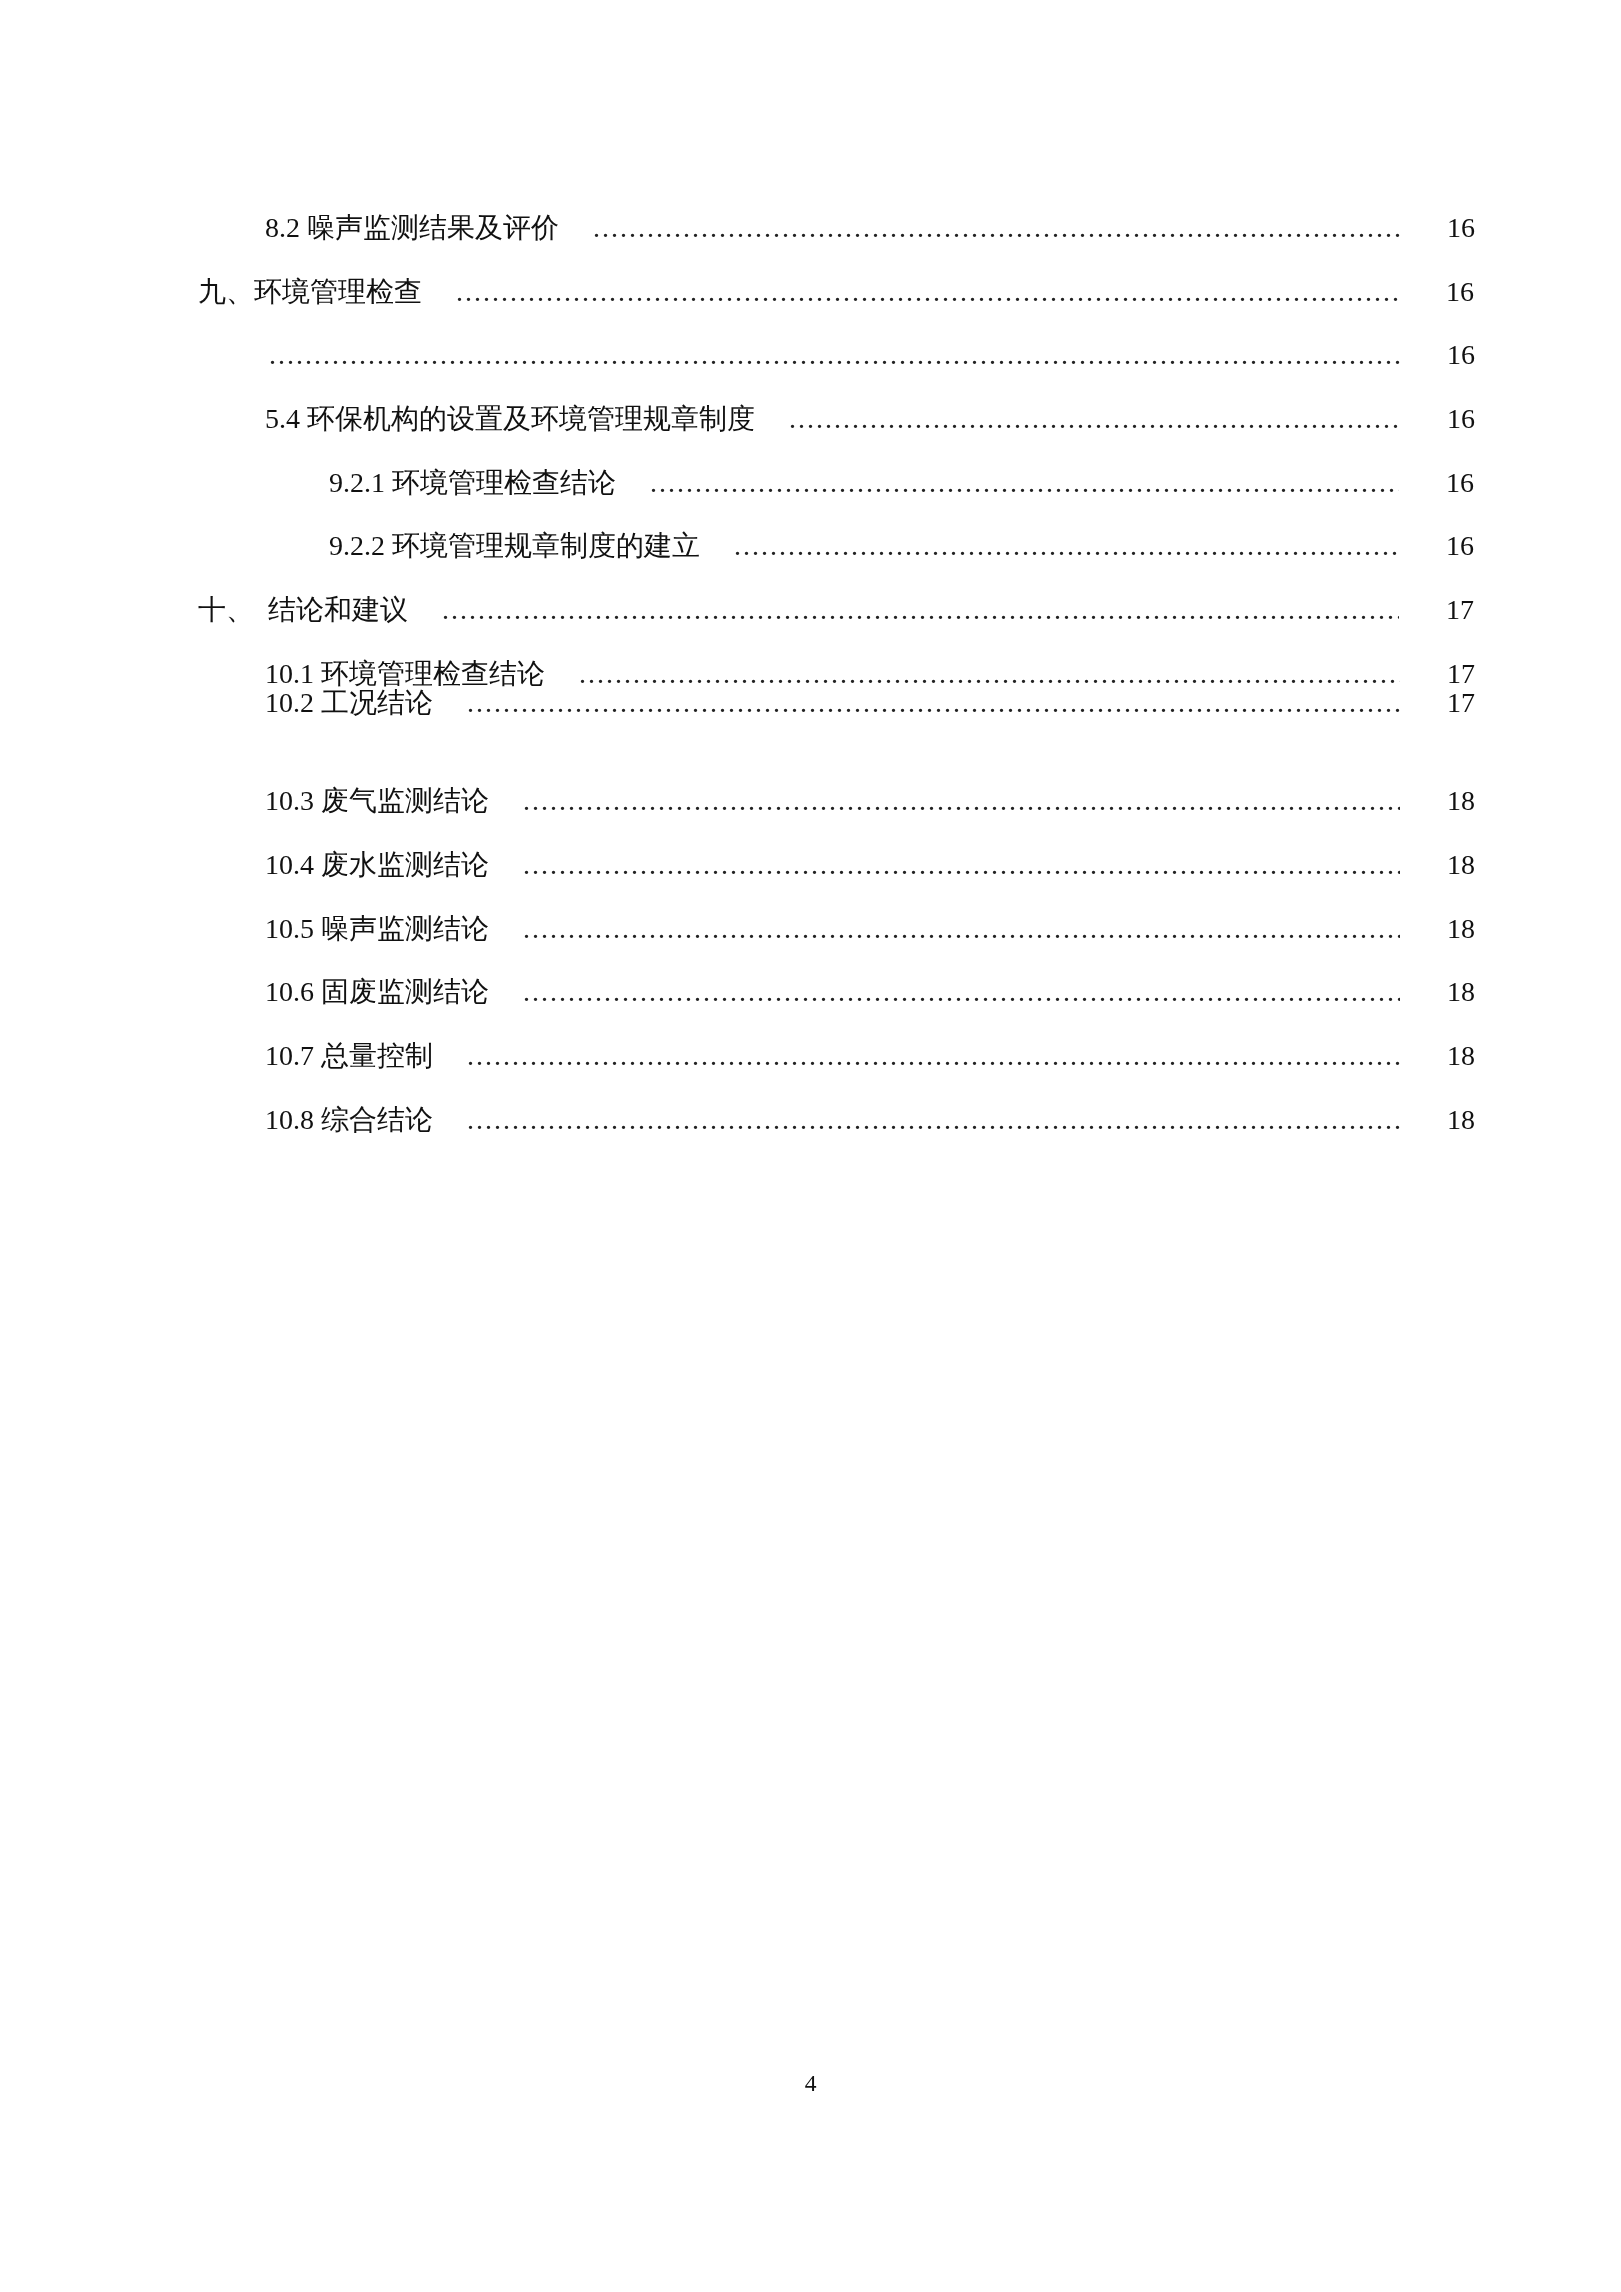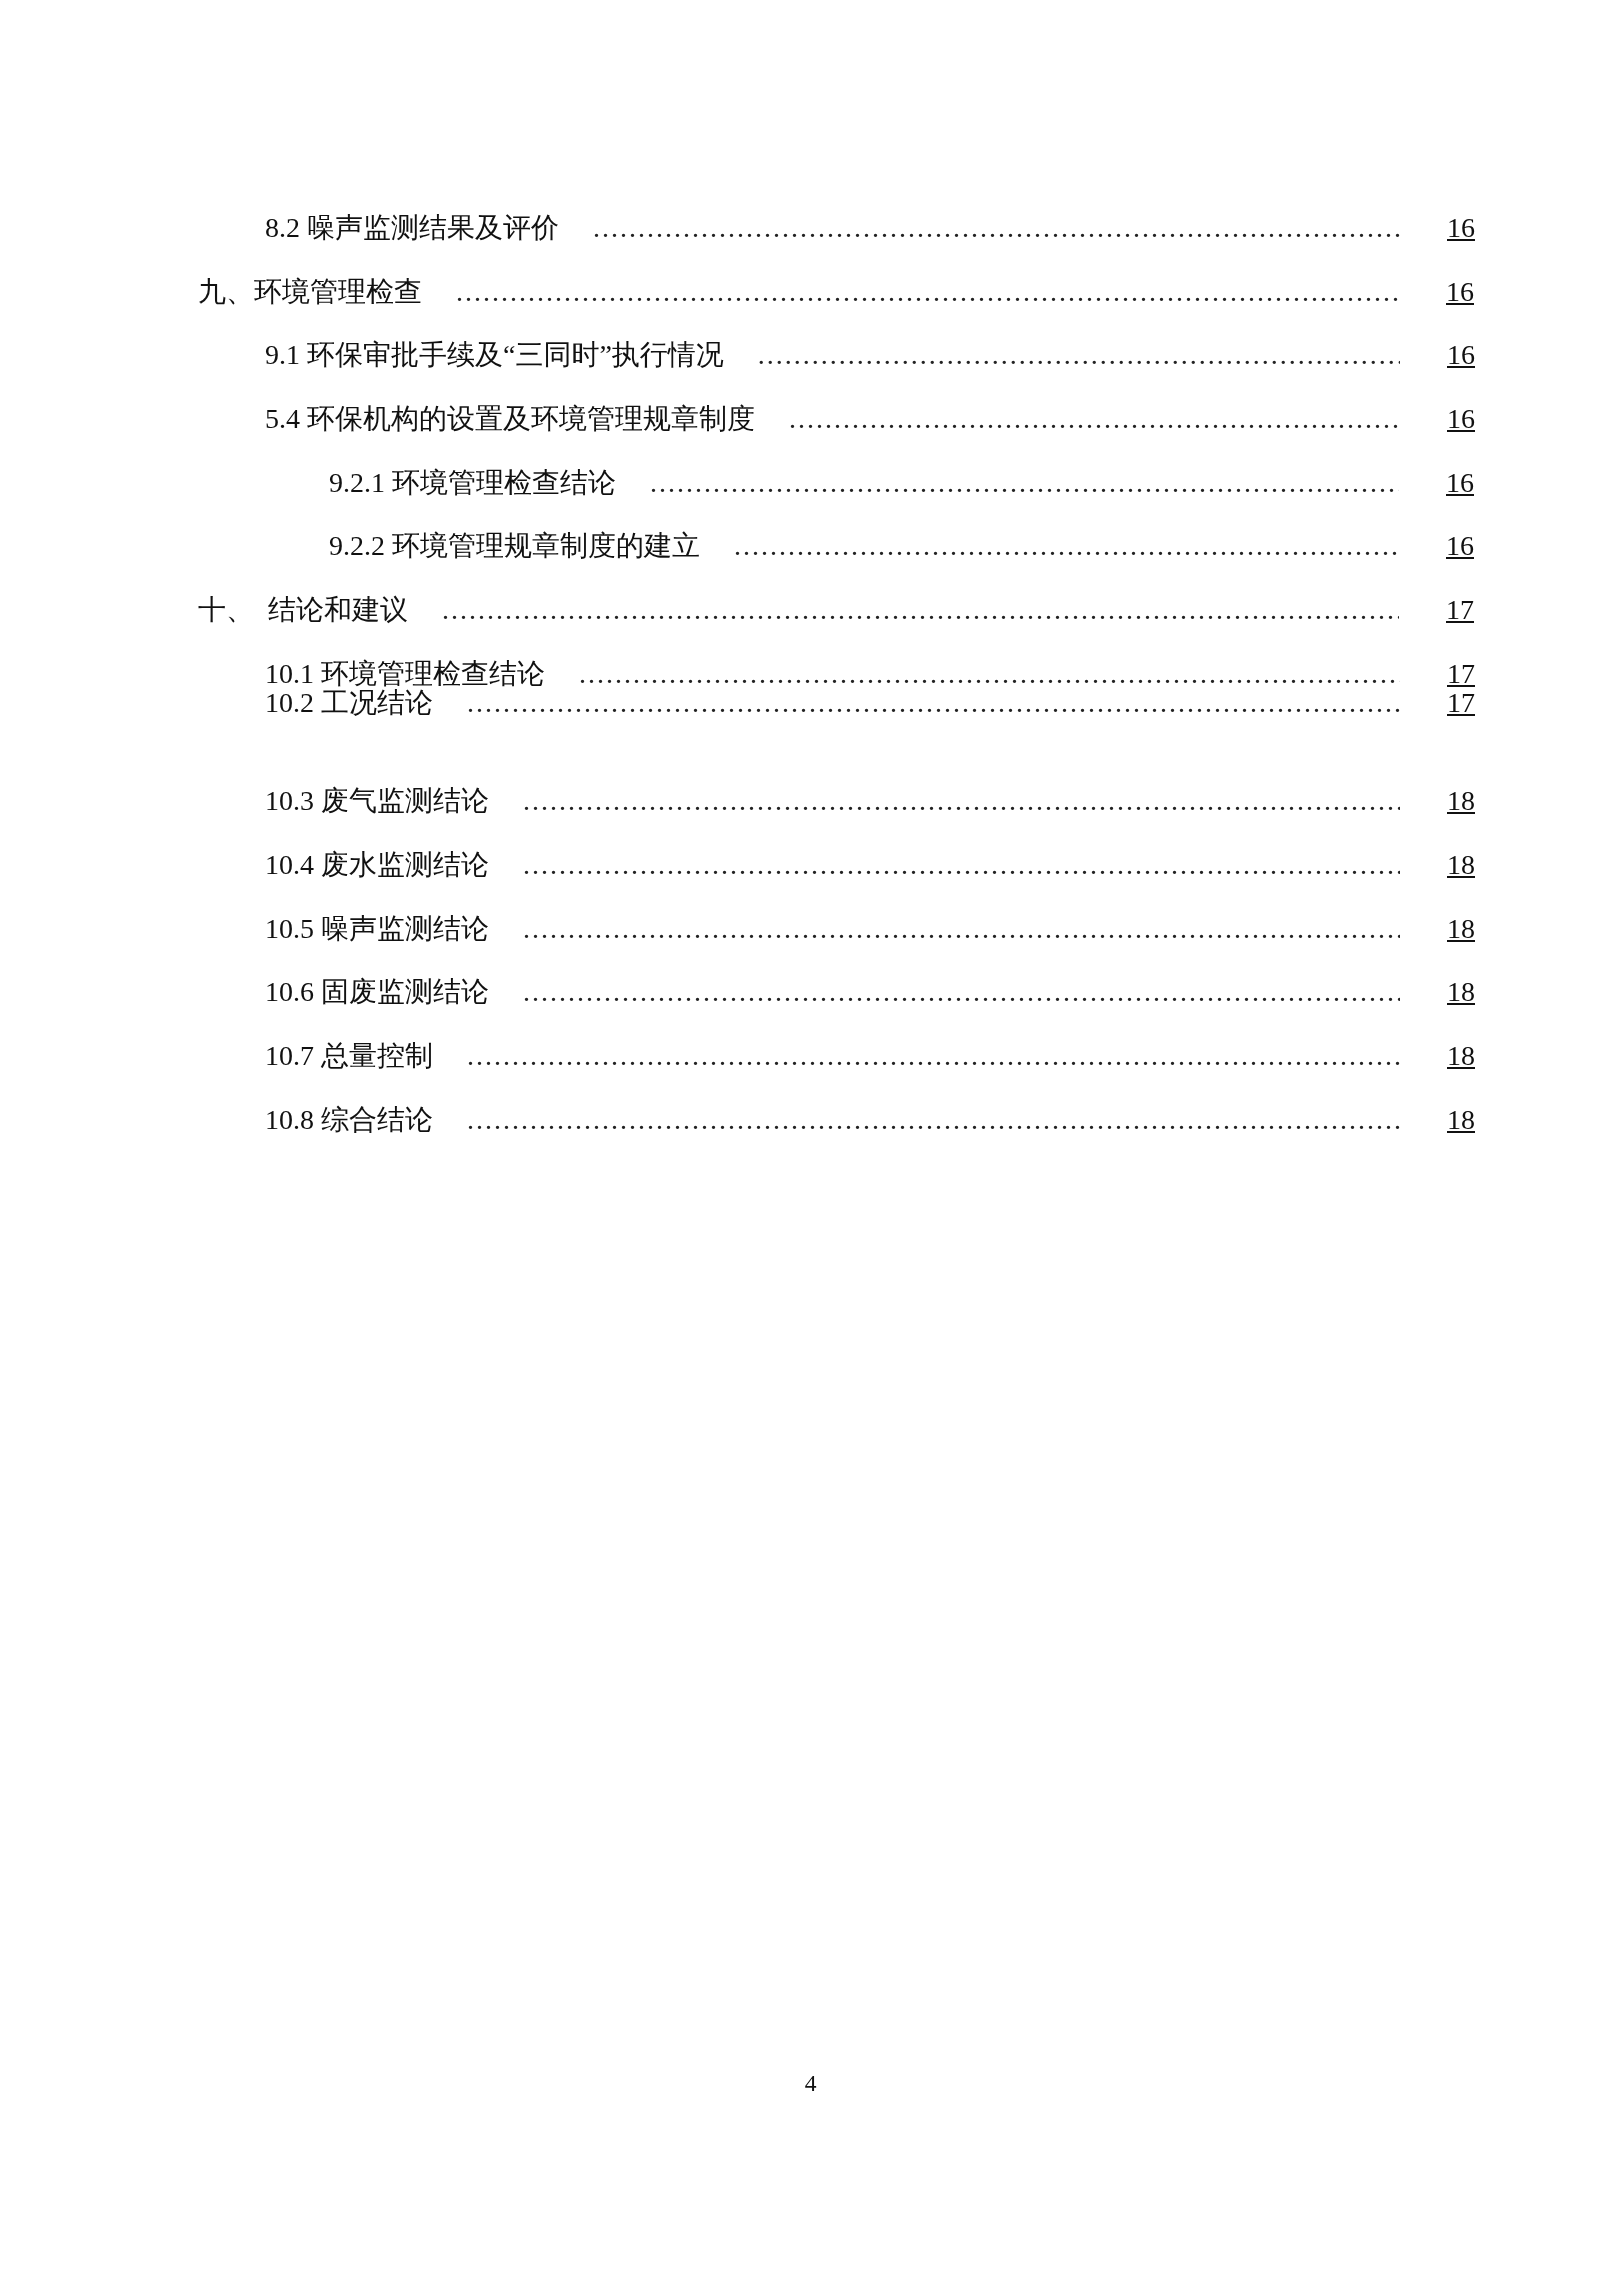--- a/index.html
+++ b/index.html
@@ -13,21 +13,21 @@
     font-size: 28px; line-height: 39px; right: 0; gap: 30px;
   }
   .toc-title { white-space: nowrap; flex: 0 0 auto; }
   .toc-leader {
     flex: 1 1 auto; overflow: hidden; white-space: nowrap;
     margin: 0 3.9px; color: #222; letter-spacing: 2px;
   }
   .toc-leader::before {
     content: "....................................................................................................................................................................................................................................................";
   }
-  .toc-page { flex: 0 0 auto; width: 41px; text-align: right; text-decoration: underline; }
+  .toc-page { flex: 0 0 auto; width: 41px; text-align: right; }
   .lvl1 { left: 198px; width: 1276px; }
   .lvl2 { left: 265px; width: 1210px; }
   .lvl3 { left: 329px; width: 1145px; }
   .page-number {
     position: absolute; top: 2070px; left: 0; width: 1621px;
     text-align: center; font-size: 23.5px;
   }
 </style>
 </head>
 <body>
@@ -37,21 +37,20 @@
     <span class="toc-title">8.2 噪声监测结果及评价</span>
     <span class="toc-leader"></span>
     <span class="toc-page">16</span>
   </div>
   <div class="toc-row lvl1" style="top:272px">
     <span class="toc-title">九、环境管理检查</span>
     <span class="toc-leader"></span>
     <span class="toc-page">16</span>
   </div>
   <div class="toc-row lvl2" style="top:335px">
-    <span class="toc-title">9.1 环保审批手续及“三同时”执行情况</span>
     <span class="toc-leader"></span>
     <span class="toc-page">16</span>
   </div>
   <div class="toc-row lvl2" style="top:399px">
     <span class="toc-title">5.4 环保机构的设置及环境管理规章制度</span>
     <span class="toc-leader"></span>
     <span class="toc-page">16</span>
   </div>
   <div class="toc-row lvl3" style="top:463px">
     <span class="toc-title">9.2.1 环境管理检查结论</span>

